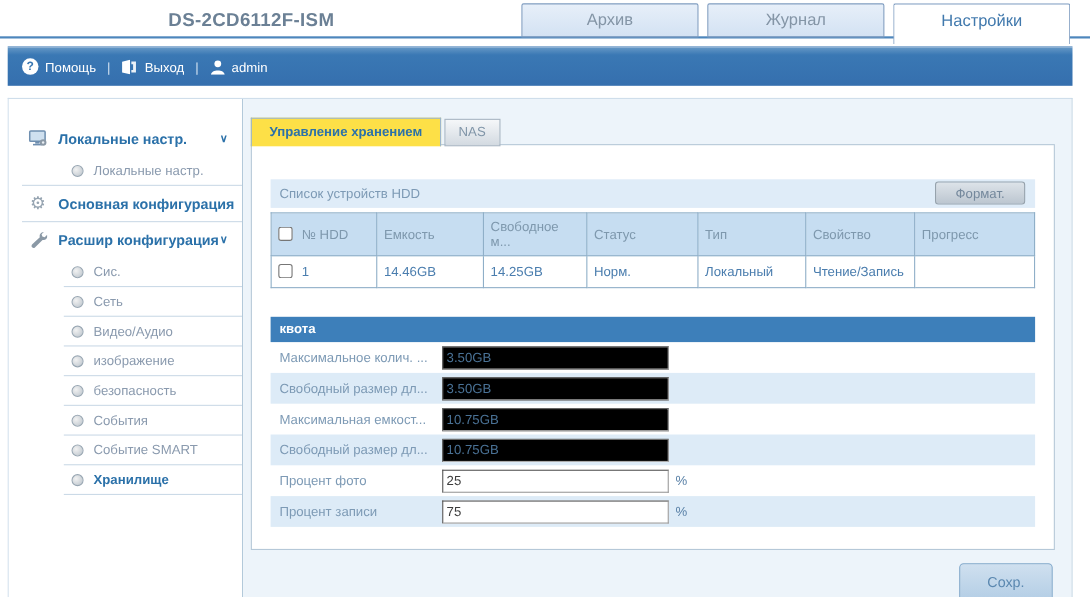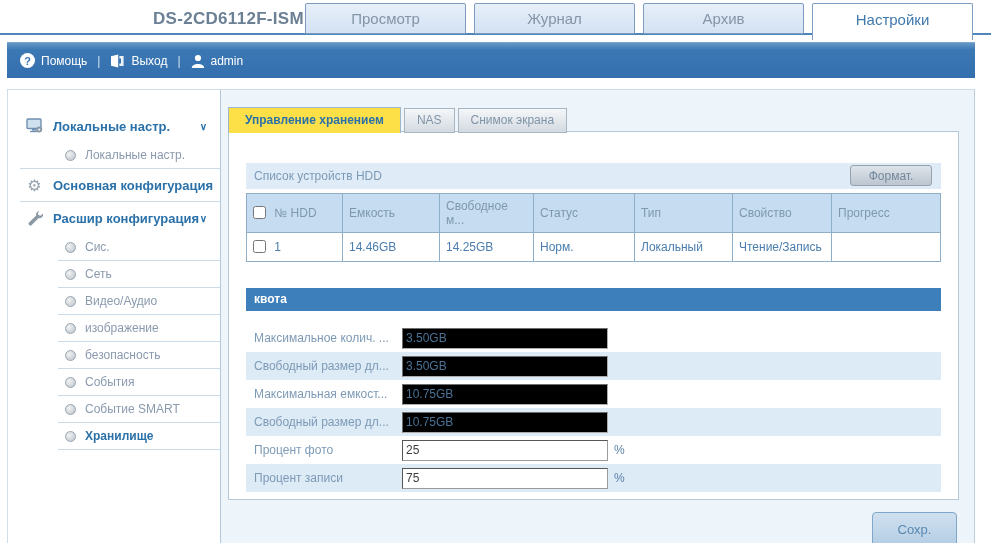--- a/index.html
+++ b/index.html
@@ -75,21 +75,21 @@
   table.hdd{margin-top:4px;width:100%;border-collapse:collapse;font-size:12px;table-layout:fixed;}
   table.hdd th{background:#c6ddf1;color:#7e98ad;font-weight:normal;text-align:left;
     padding:5px 6px;border:1px solid #8fafc8;height:15px;}
   table.hdd td{background:#fff;color:#4a7dae;text-align:left;padding:7px 6px;border:1px solid #8fafc8;}
   th.c1{width:83px;} th.c2{width:84px;} th.c3{width:81px;} th.c4{width:88px;}
   th.c5{width:85px;} th.c6{width:86px;}
   .cbx{width:13px;height:13px;vertical-align:-2px;margin:0 5px 0 0;}
 
   .quota-bar{margin-top:26px;height:23px;line-height:23px;background:#3d7fba;color:#fff;
     font-weight:bold;font-size:12px;padding-left:8px;box-sizing:border-box;}
-  .qform{margin-top:13px;}
+  .qform{}
   .frow{display:flex;align-items:center;height:28px;padding-left:8px;box-sizing:border-box;}
   .frow.stripe{background:#ddebf7;}
   .flabel{width:148px;color:#7d9ab5;font-size:12px;flex:none;}
   .inp{width:198px;height:17px;font-size:12px;padding:1px 3px;
     font-family:"Liberation Sans",sans-serif;border-radius:0;}
   .inp.ro{background:#000000;color:#4a7296;border:1px solid #6e6e6e;
     border-bottom-color:#adadad;border-right-color:#adadad;}
   .inp.rw{background:#fff;color:#3c3c3c;border:1px solid #565656;
     border-bottom-color:#9b9b9b;border-right-color:#9b9b9b;}
   .suffix{margin-left:6px;color:#5b82a8;font-size:12px;}
@@ -102,23 +102,22 @@
 </style>
 </head>
 <body>
 
 <div class="app">
 
   <div class="top-header">
     <div class="blue-line"></div>
     <div class="device-title">DS-2CD6112F-ISM</div>
     <div class="top-tabs">
-      <div class="top-tab">Просмотр</div>
+      <div class="top-tab">Архив</div>
       <div class="top-tab">Журнал</div>
-      <div class="top-tab">Архив</div>
       <div class="top-tab active">Настройки</div>
     </div>
   </div>
 
   <div class="user-bar">
     <span class="ubar-item">
       <span class="ico-help">?</span>
       <span>Помощь</span>
     </span>
     <span class="sep">|</span>
@@ -231,21 +230,20 @@
       </div>
       <div class="div-sub"></div>
 
     </div>
 
     <div class="main">
 
       <div class="ctabs">
         <div class="ctab active">Управление хранением</div>
         <div class="ctab">NAS</div>
-        <div class="ctab">Снимок экрана</div>
       </div>
 
       <div class="panel">
         <div class="panel-inner">
 
           <div class="hdd-bar">
             <span>Список устройств HDD</span>
             <button class="btn-format">Формат.</button>
           </div>
 

